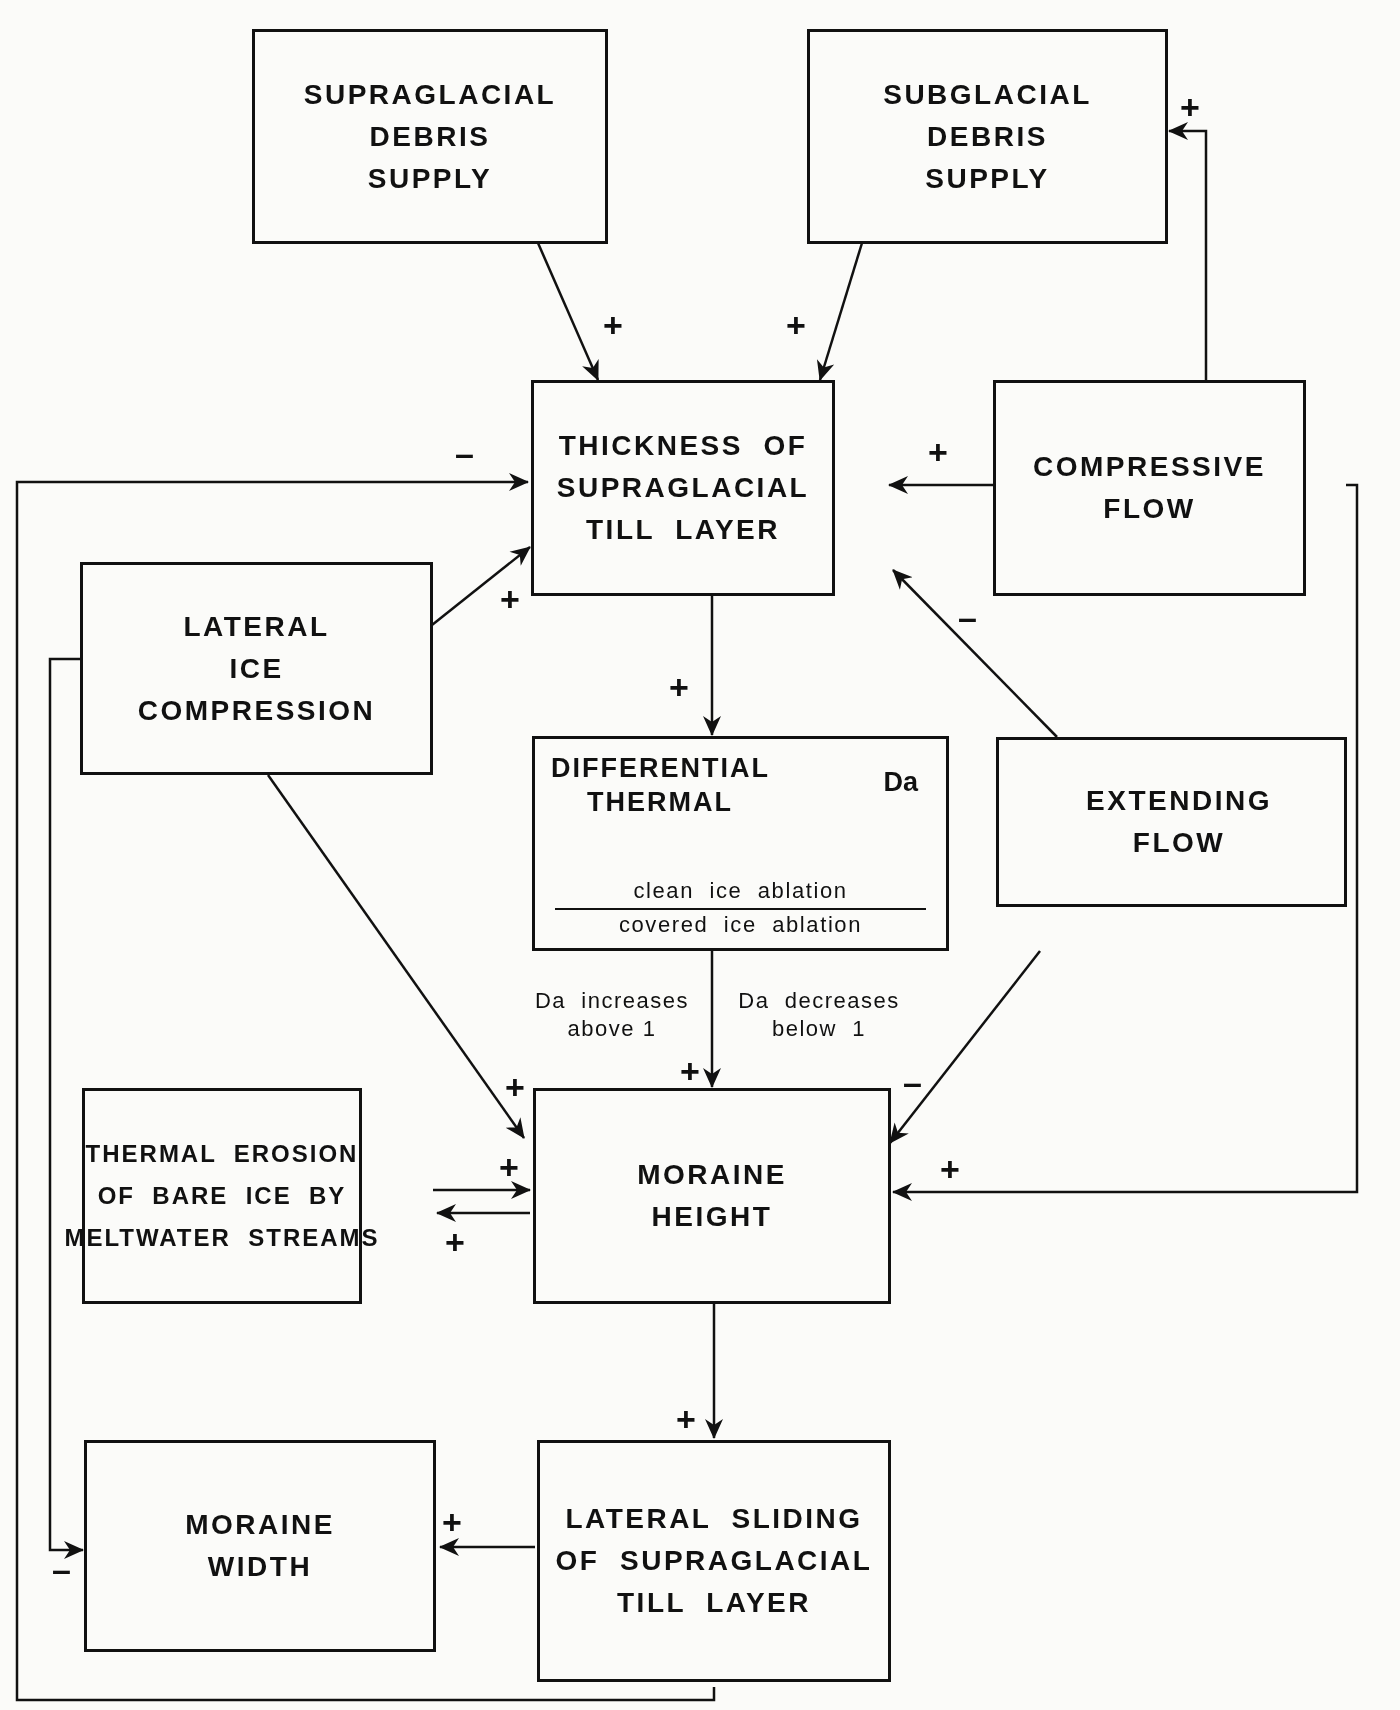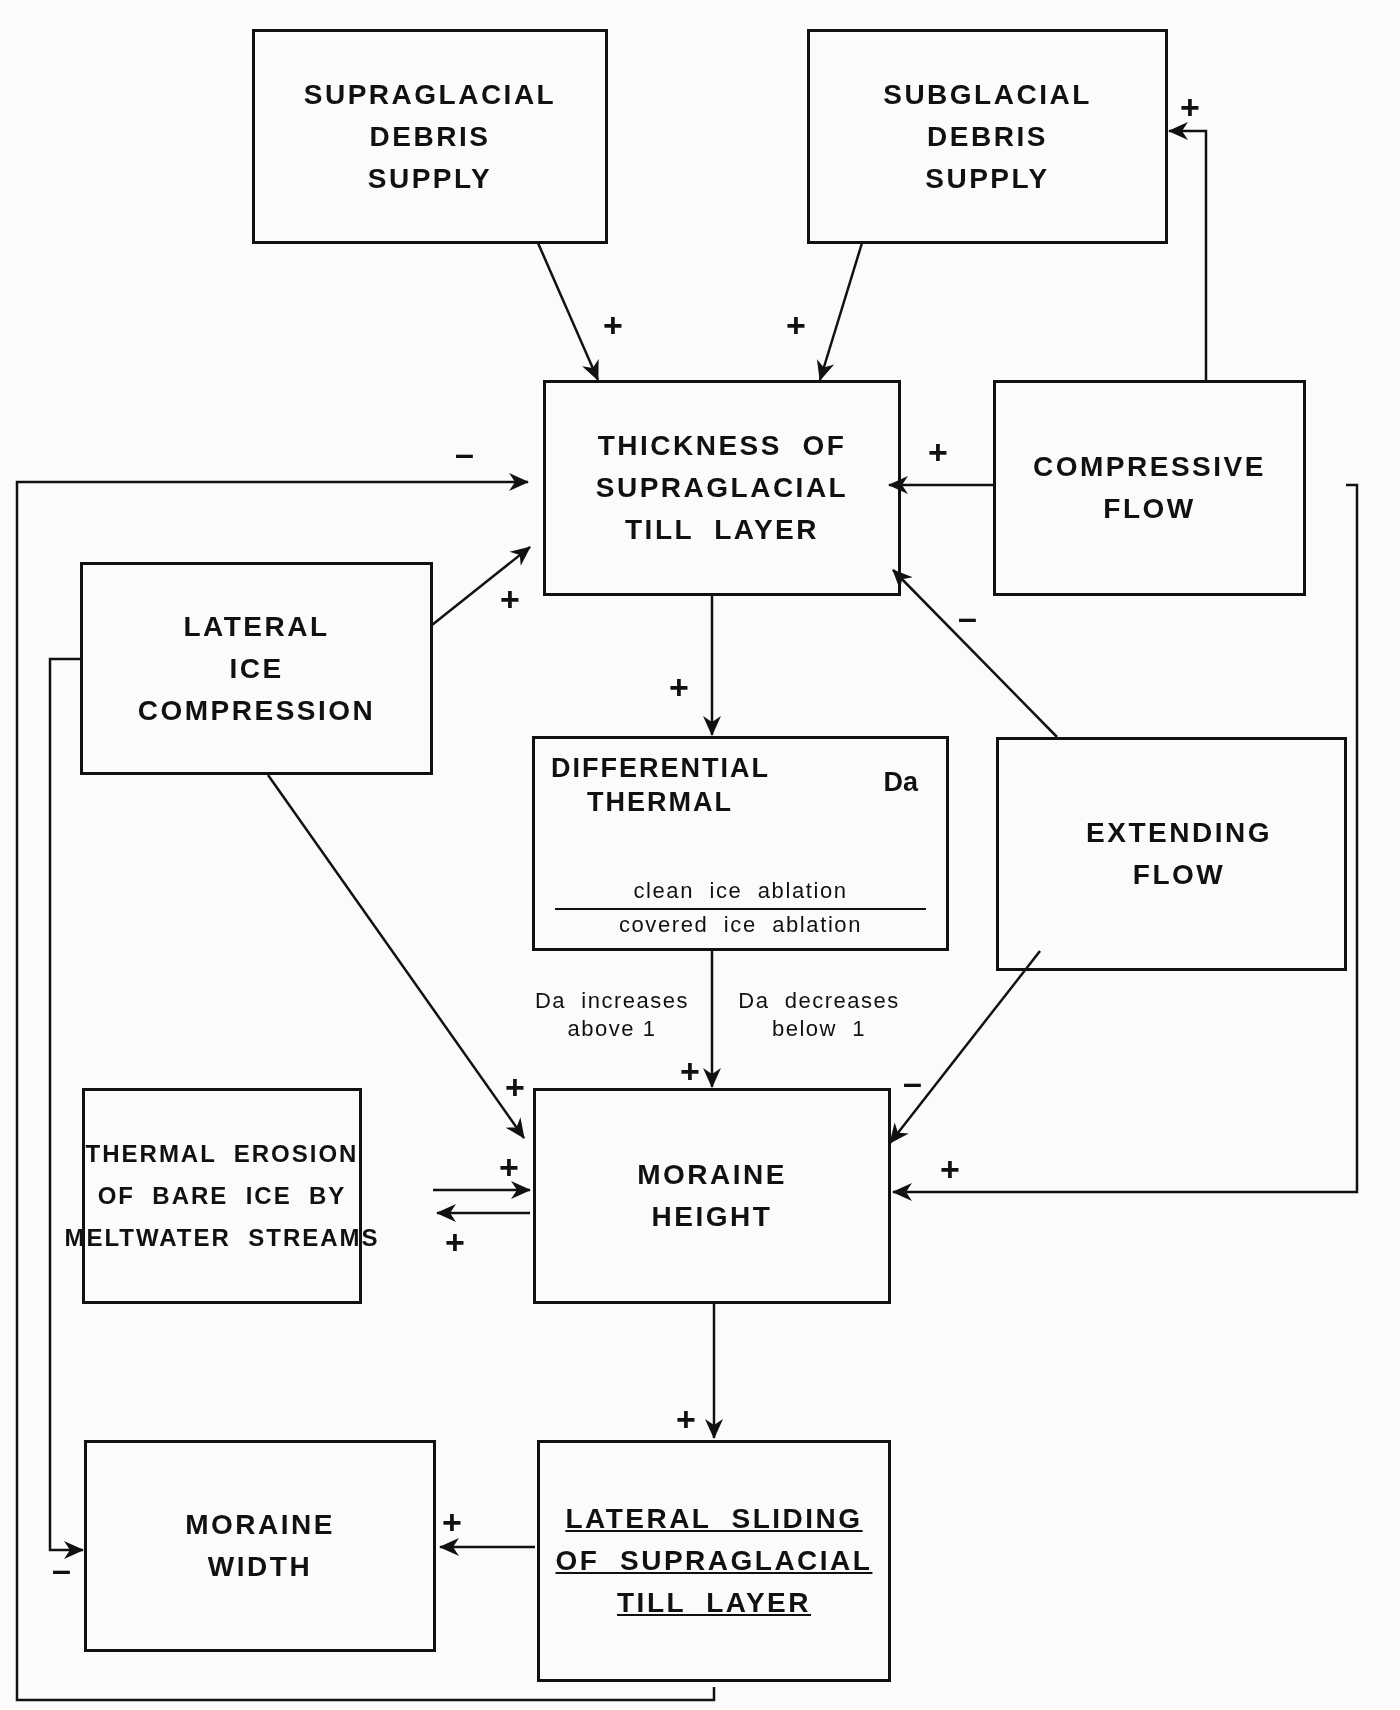--- a/index.html
+++ b/index.html
@@ -72,21 +72,21 @@
   <div class="lbl">DEBRIS</div>
   <div class="lbl">SUPPLY</div>
 </div>
 
 <div class="box" style="left:807px;top:29px;width:361px;height:215px;">
   <div class="lbl">SUBGLACIAL</div>
   <div class="lbl">DEBRIS</div>
   <div class="lbl">SUPPLY</div>
 </div>
 
-<div class="box" style="left:543px;top:380px;width:358px;height:216px;">
+<div class="box" style="left:531px;top:380px;width:304px;height:216px;">
   <div class="lbl" style="white-space:pre;">THICKNESS  OF</div>
   <div class="lbl">SUPRAGLACIAL</div>
   <div class="lbl" style="white-space:pre;">TILL  LAYER</div>
 </div>
 
 <div class="box" style="left:993px;top:380px;width:313px;height:216px;">
   <div class="lbl">COMPRESSIVE</div>
   <div class="lbl">FLOW</div>
 </div>
 
@@ -101,42 +101,42 @@
     <div>DIFFERENTIAL</div>
     <div style="padding-left:36px;">THERMAL</div>
   </div>
   <div class="da-sym">Da</div>
   <div class="frac">
     <div class="num" style="white-space:pre;">clean  ice  ablation</div>
     <div class="den" style="white-space:pre;">covered  ice  ablation</div>
   </div>
 </div>
 
-<div class="box" style="left:996px;top:737px;width:351px;height:234px;padding-left:15px;">
+<div class="box" style="left:996px;top:737px;width:351px;height:170px;padding-left:15px;">
   <div class="lbl">EXTENDING</div>
   <div class="lbl">FLOW</div>
 </div>
 
 <div class="box" style="left:82px;top:1088px;width:280px;height:216px;">
   <div class="sm" style="white-space:pre;">THERMAL  EROSION</div>
   <div class="sm" style="white-space:pre;">OF  BARE  ICE  BY</div>
   <div class="sm" style="white-space:pre;">MELTWATER  STREAMS</div>
 </div>
 
 <div class="box" style="left:533px;top:1088px;width:358px;height:216px;">
   <div class="lbl">MORAINE</div>
   <div class="lbl">HEIGHT</div>
 </div>
 
 <div class="box" style="left:84px;top:1440px;width:352px;height:212px;">
   <div class="lbl">MORAINE</div>
   <div class="lbl">WIDTH</div>
 </div>
 
-<div class="box" style="left:537px;top:1440px;width:354px;height:242px;text-decoration:underline;">
+<div class="box" style="left:537px;top:1440px;width:354px;height:242px;">
   <div class="lbl" style="white-space:pre;">LATERAL  SLIDING</div>
   <div class="lbl" style="white-space:pre;">OF  SUPRAGLACIAL</div>
   <div class="lbl" style="white-space:pre;">TILL  LAYER</div>
 </div>
 
 <div class="note" style="left:522px;top:987px;width:180px;">
   <div style="white-space:pre;">Da  increases</div>
   <div>above 1</div>
 </div>
 <div class="note" style="left:722px;top:987px;width:194px;">

